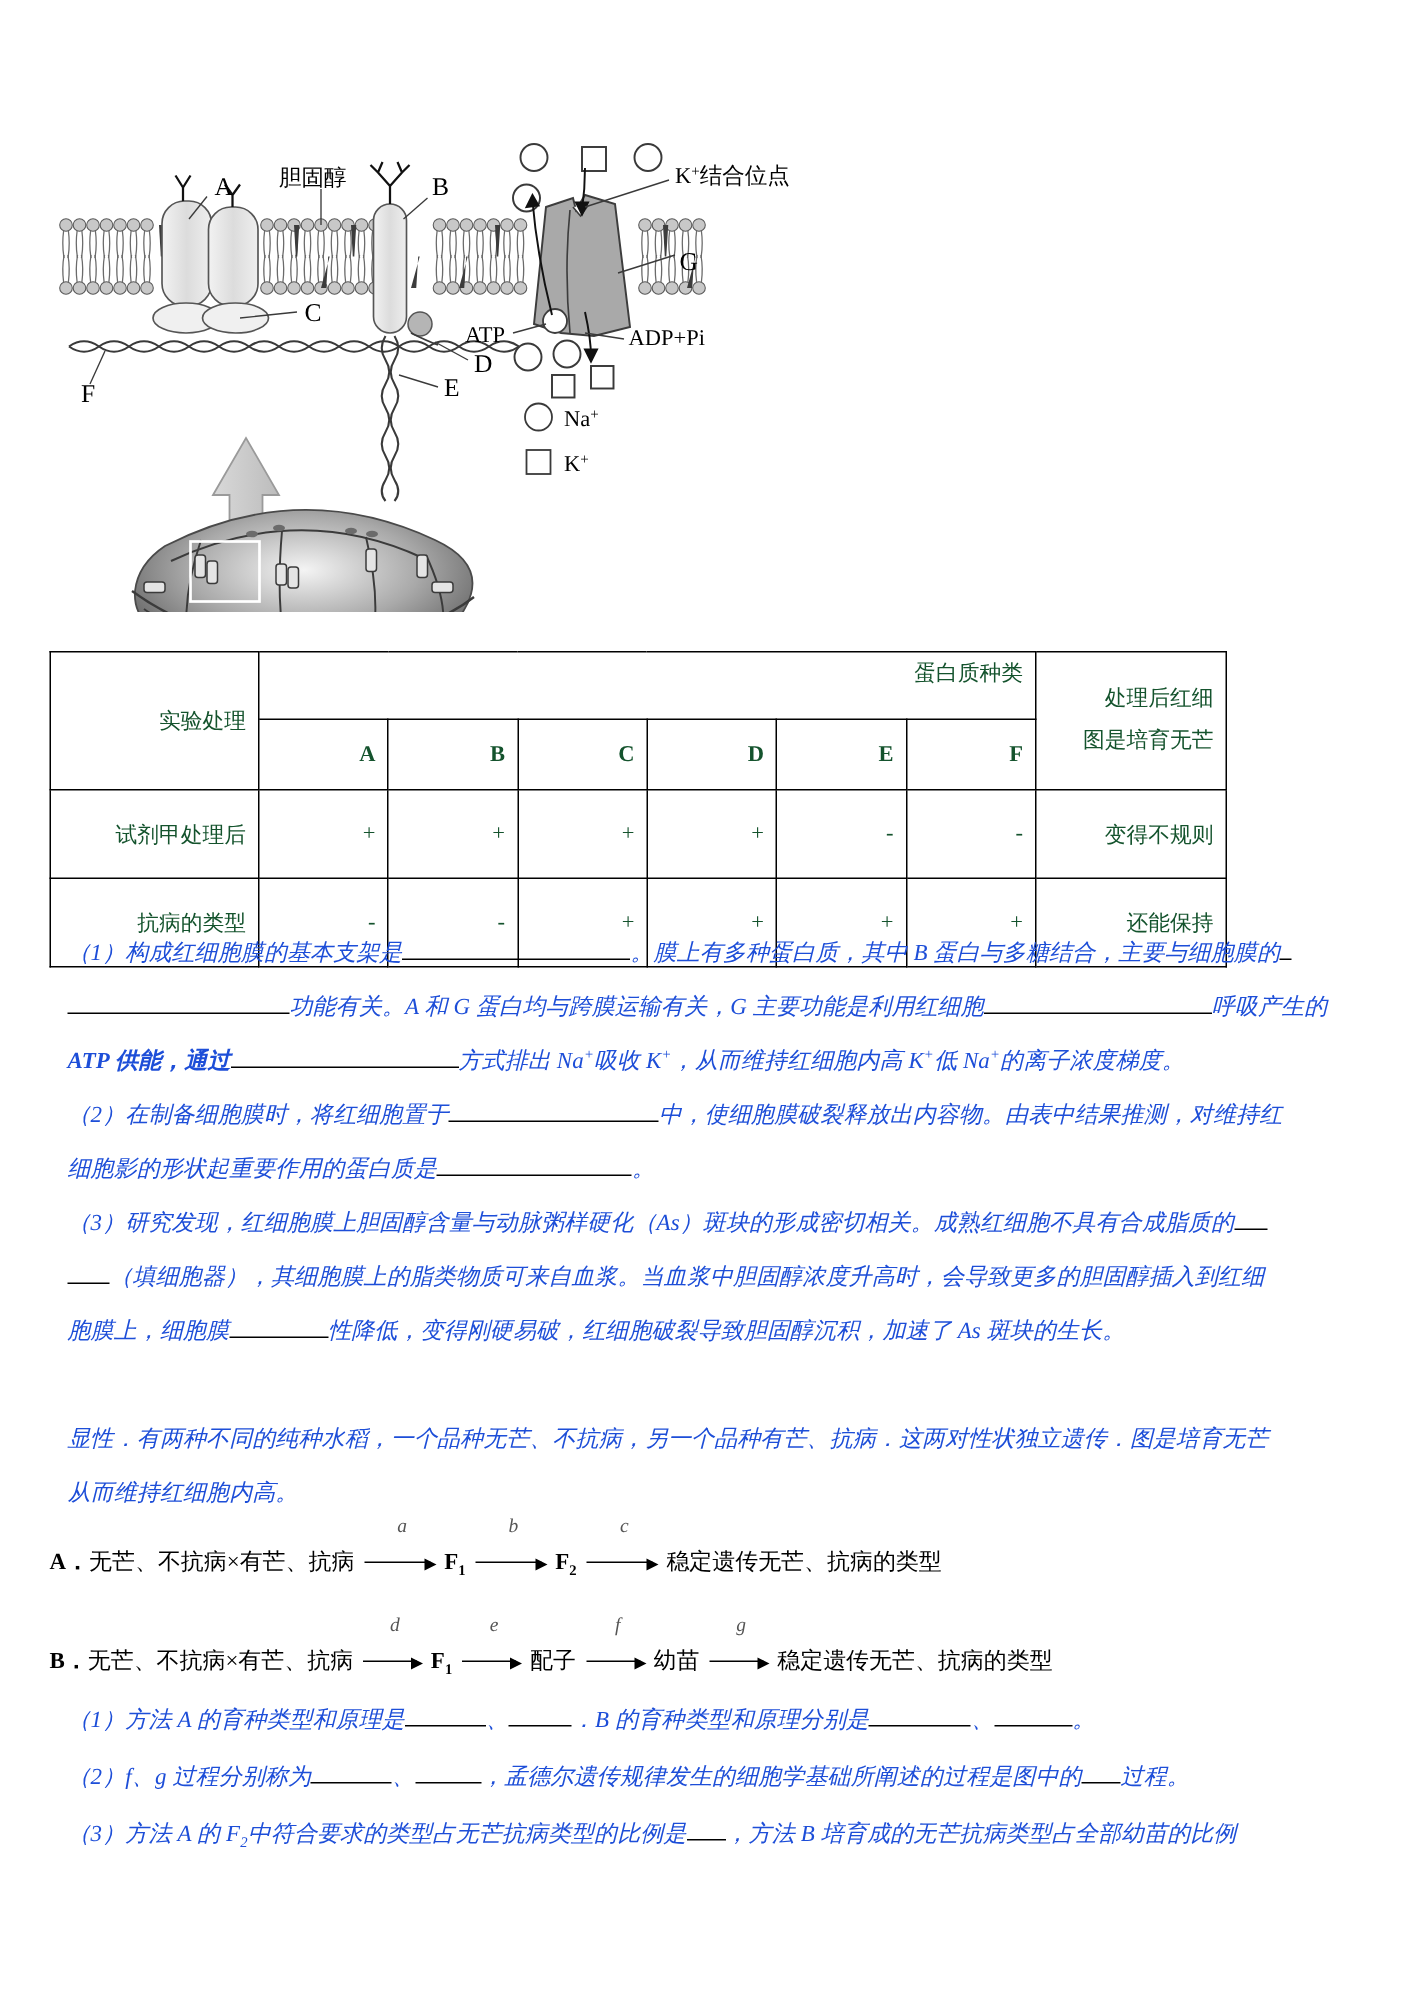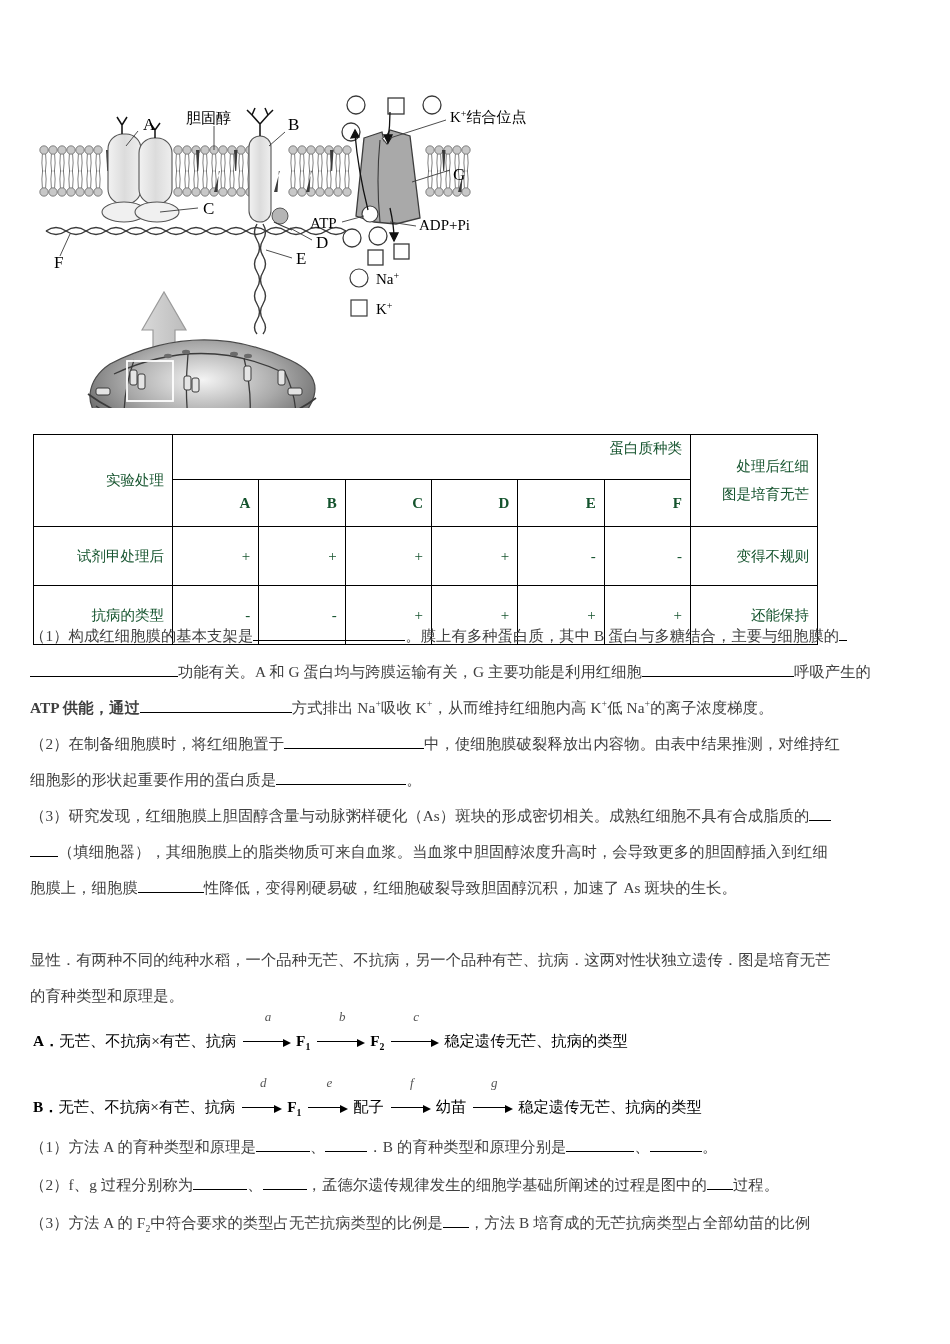--- a/index.html
+++ b/index.html
@@ -57,27 +57,28 @@
     font-size: 15px;
     height: 38px;
   }
   #protein-table .treat-cell { height: 50px; }
   #protein-table .sign-cell { font-size: 15px; }
   #protein-table .shape-hdr { line-height: 1.9; }
 
   
   .para {
     position: absolute;
-    left: 30px;
+    left: 45px;
     width: 886px;
     font-size: 15.3px;
     line-height: 36px;
     letter-spacing: 0.1px;
     text-align: justify;
-    color: #404040;
+    color: #1d4ed8;
+    font-style: italic;
   }
   .blank {
     display: inline-block;
     border-bottom: 1px solid #000;
     vertical-align: baseline;
     height: 15px;
   }
   .b { font-weight: bold; }
   sup { font-size: 0.64em; vertical-align: super; line-height: 0; }
   sub { font-size: 0.64em; vertical-align: sub; line-height: 0; }
@@ -443,21 +444,21 @@
 
 <div class="para" style="top:798px;">
   <span>（3）研究发现，红细胞膜上胆固醇含量与动脉粥样硬化（As）斑块的形成密切相关。成熟红细胞不具有合成脂质的</span><span class="blank" style="width:22px;"></span><br>
   <span class="blank" style="width:28px;"></span><span>（填细胞器），其细胞膜上的脂类物质可来自血浆。当血浆中胆固醇浓度升高时，会导致更多的胆固醇插入到红细</span><br>
   <span>胞膜上，细胞膜</span><span class="blank" style="width:66px;"></span><span>性降低，变得刚硬易破，红细胞破裂导致胆固醇沉积，加速了 As 斑块的生长。</span>
 </div>
 
 <div class="para" style="top:906px;">
   <br>
   <span>显性．有两种不同的纯种水稻，一个品种无芒、不抗病，另一个品种有芒、抗病．这两对性状独立遗传．图是培育无芒</span><br>
-  <span>的育种类型和原理是。</span>
+  <span>从而维持红细胞内高。</span>
 </div>
 
 <div class="scheme" style="top:1028px;">
   <span class="lead">A．</span><span>无芒、不抗病×有芒、抗病</span>
   <span class="arrow-group">
     <span class="alab">a</span>
     <span class="shaft"></span><span class="head"></span>
   </span><span class="b"><span>F</span><sub>1</sub></span>
   <span class="arrow-group">
     <span class="alab">b</span>

